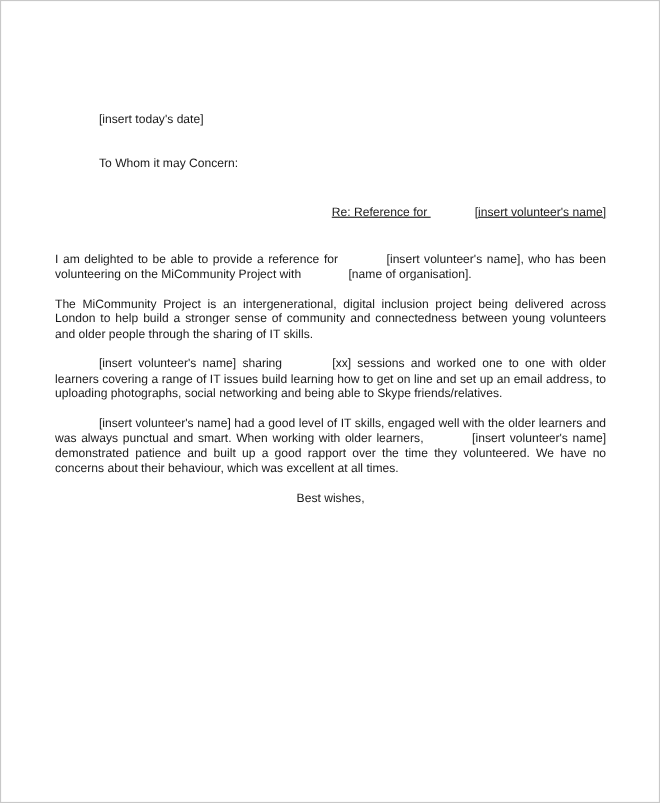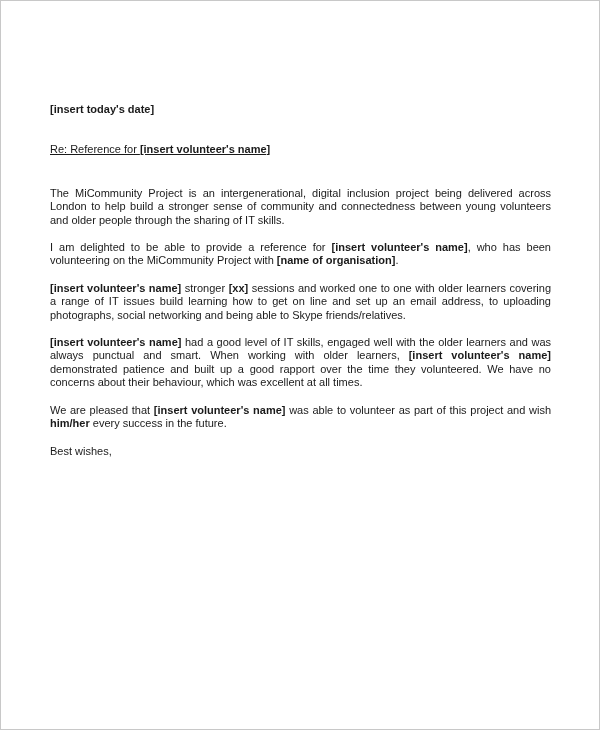--- a/index.html
+++ b/index.html
@@ -10,50 +10,50 @@
     background: #ffffff;
     border: 1px solid #c8c8c8;
     padding: 102px 48px 0 49px;
     font-family: "Liberation Sans", sans-serif;
     font-size: 11px;
     line-height: 13.4px;
     color: #1a1a1a;
     overflow: hidden;
   }
   p { margin: 0; }
-  .b { font-weight: bold; }
+  .b { font-weight: normal; margin-left: 40px; }
   .justify { text-align: justify; }
   .mb-para { margin-bottom: 14px; }
   .mb-head { margin-bottom: 30px; }
   .date-line { margin-bottom: 27px; }
-  .subject { text-decoration: underline; }
+  .subject { text-decoration: underline; text-align: right; }
   .note {
     color: #f0332b;
     font-style: italic;
   }
-  .sign-off { margin-bottom: 56px; }
+  .sign-off { margin-bottom: 56px; text-align: center; }
 </style>
 </head>
 <body>
 
 <div class="page">
 
   <p class="b date-line">[insert today's date]</p>
 
+  <p class="b mb-head">To Whom it may Concern:</p>
 
   <p class="subject mb-head"><span>Re: Reference for </span><span class="b">[insert volunteer's name]</span></p>
 
+  <p class="justify mb-para"><span>I am delighted to be able to provide a reference for </span><span class="b">[insert volunteer's name]</span><span>, who has been volunteering on the MiCommunity Project with </span><span class="b">[name of organisation]</span><span>.</span></p>
+
   <p class="justify mb-para">The MiCommunity Project is an intergenerational, digital inclusion project being delivered across London to help build a stronger sense of community and connectedness between young volunteers and older people through the sharing of IT skills.</p>
 
-  <p class="justify mb-para"><span>I am delighted to be able to provide a reference for </span><span class="b">[insert volunteer's name]</span><span>, who has been volunteering on the MiCommunity Project with </span><span class="b">[name of organisation]</span><span>.</span></p>
 
-
-  <p class="justify mb-para"><span class="b">[insert volunteer's name]</span><span> stronger </span><span class="b">[xx]</span><span> sessions and worked one to one with older learners covering a range of IT issues build learning how to get on line and set up an email address, to uploading photographs, social networking and being able to Skype friends/relatives.</span></p>
+  <p class="justify mb-para"><span class="b">[insert volunteer's name]</span><span> sharing </span><span class="b">[xx]</span><span> sessions and worked one to one with older learners covering a range of IT issues build learning how to get on line and set up an email address, to uploading photographs, social networking and being able to Skype friends/relatives.</span></p>
 
   <p class="justify mb-para"><span class="b">[insert volunteer's name]</span><span> had a good level of IT skills, engaged well with the older learners and was always punctual and smart.  When working with older learners, </span><span class="b">[insert volunteer's name]</span><span> demonstrated patience and built up a good rapport over the time they volunteered. We have no concerns about their behaviour, which was excellent at all times.</span></p>
 
 
-  <p class="justify mb-para"><span>We are pleased that </span><span class="b">[insert volunteer's name]</span><span> was able to volunteer as part of this project and wish </span><span class="b">him/her</span><span> every success in the future.</span></p>
 
   <p class="sign-off">Best wishes,</p>
 
 
 </div>
 
 </body></html>

